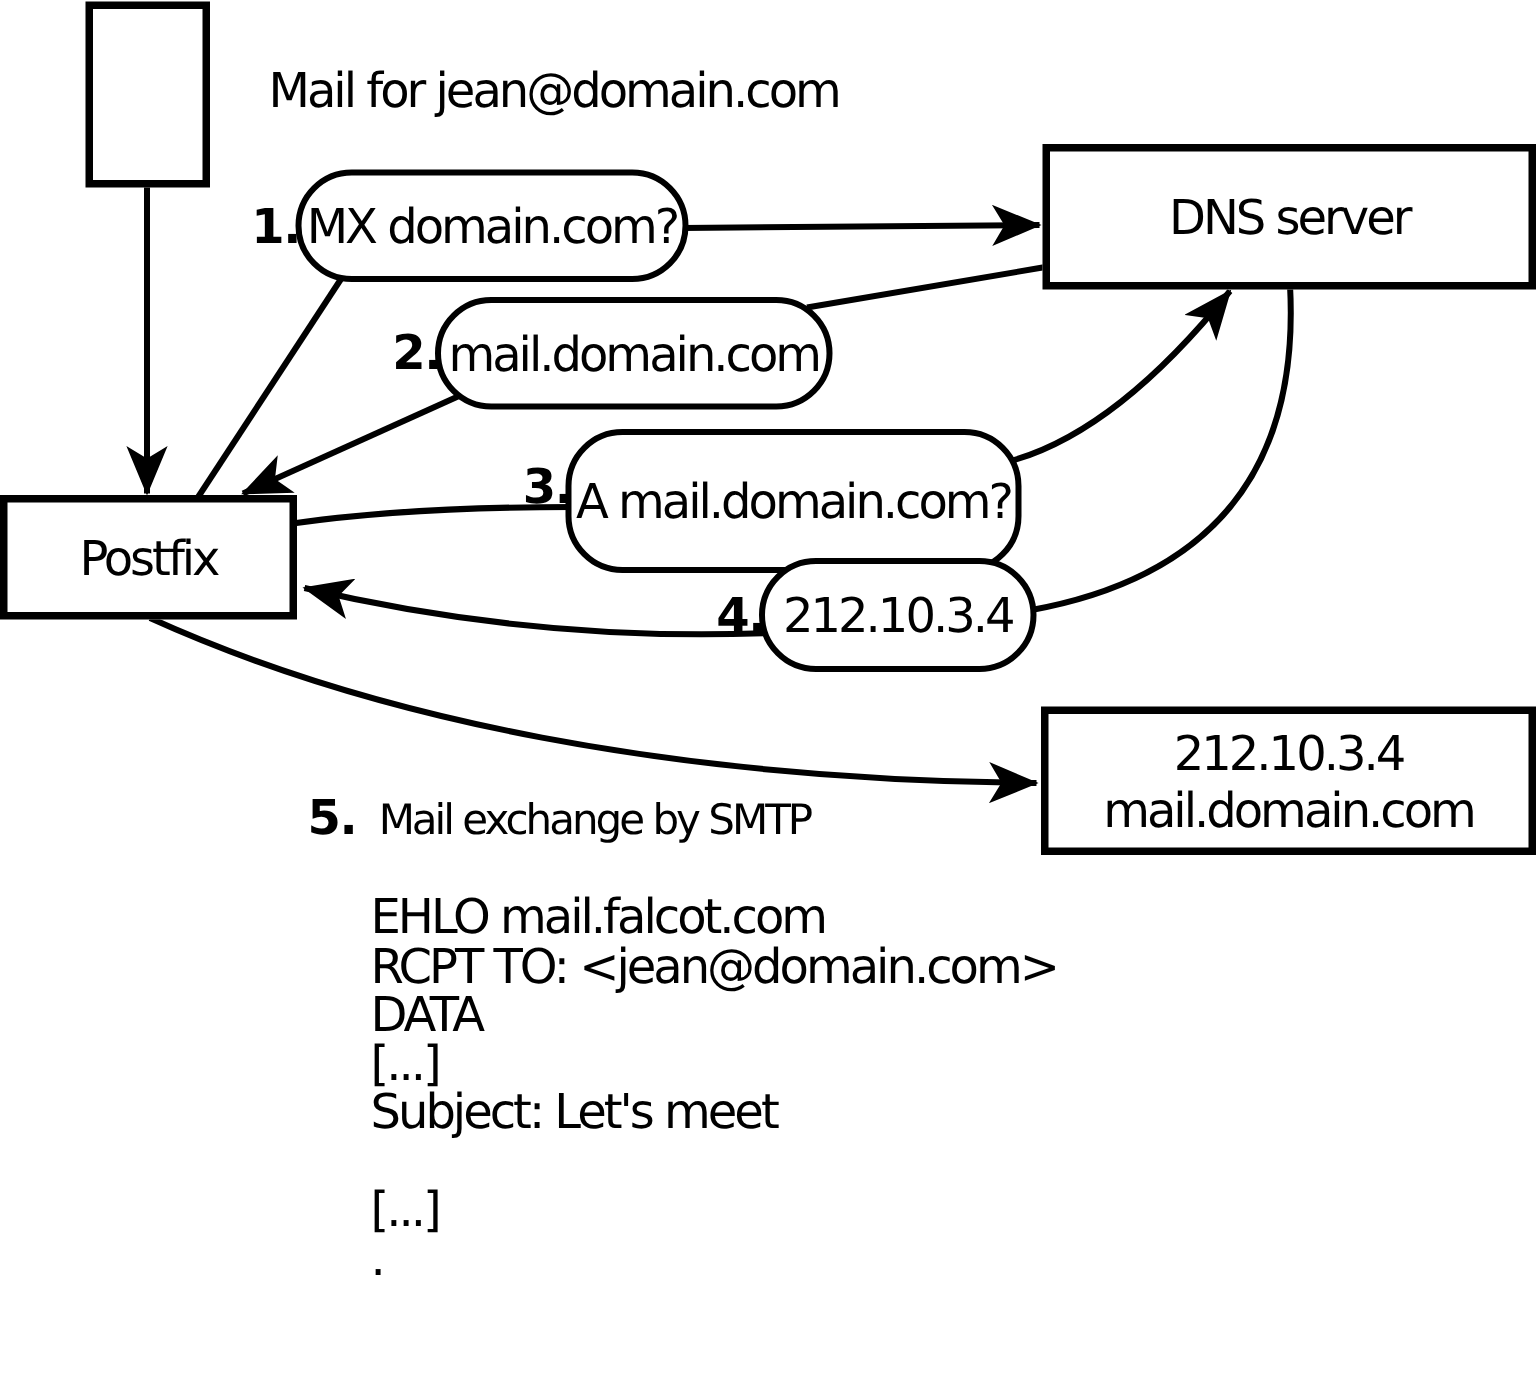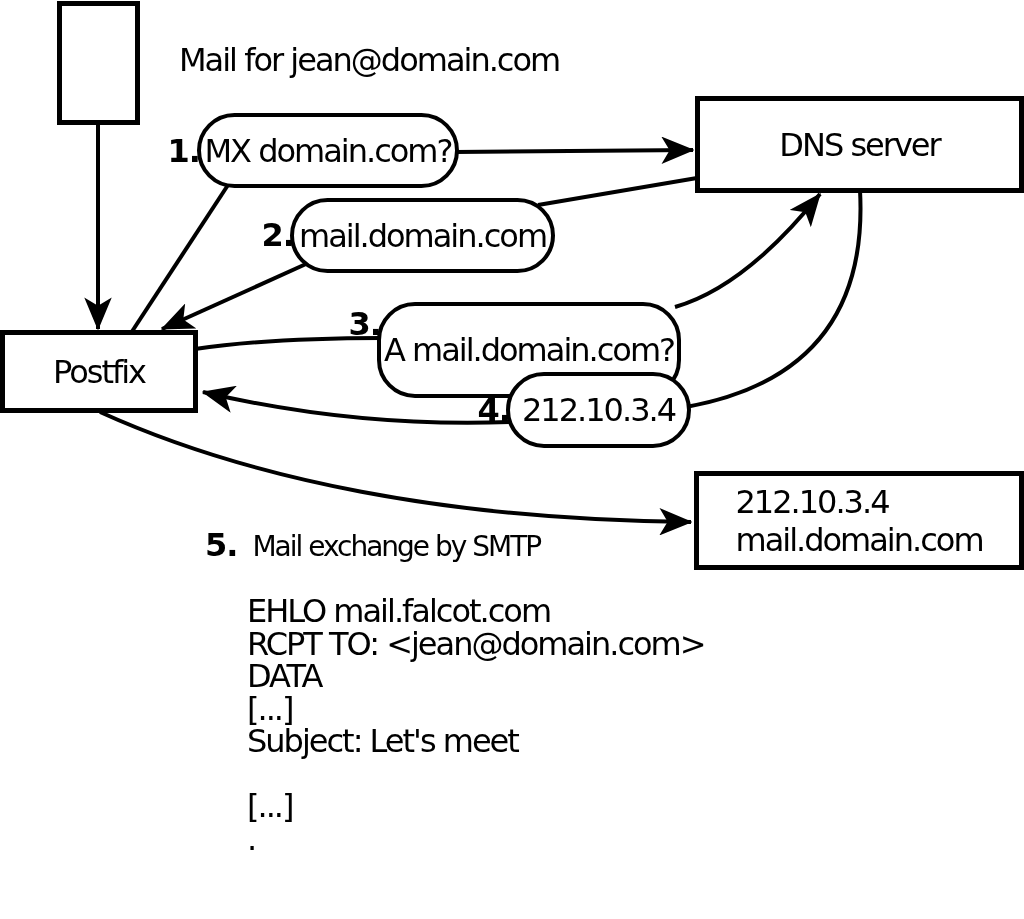--- a/index.html
+++ b/index.html
@@ -15,20 +15,21 @@
   .edges { position: absolute; left: 0; top: 0; }
   .edge { fill: none; stroke: #000; stroke-width: 4; }
   .node {
     position: absolute;
     box-sizing: border-box;
     background: #fff;
     border: 5px solid #000;
     display: flex;
     align-items: center;
     justify-content: center;
+    text-align: center;
   }
   .pill { border-width: 4px; border-radius: 38px; }
   .node-label, .pill-label {
     font-size: 32px;
     letter-spacing: -2px;
     line-height: 36px;
     white-space: nowrap;
   }
   .two-line .node-label { line-height: 38px; }
   .freetext {
@@ -67,21 +68,21 @@
     letter-spacing: -2px;
     white-space: pre;
   }
   
   .envelope  { left: 57px;  top: 1px;   width: 83px;  height: 124px; }
   .postfix   { left: 0px;   top: 330px; width: 198px; height: 83px; }
   .dns       { left: 695px; top: 96px;  width: 329px; height: 97px; }
   .mailsrv   { left: 694px; top: 471px; width: 330px; height: 99px; }
   .pill1 { left: 197px; top: 113px; width: 262px; height: 75px; }
   .pill2 { left: 290px; top: 198px; width: 265px; height: 75px; }
-  .pill3 { left: 377px; top: 286px; width: 304px; height: 96px; margin-top: 16px; }
+  .pill3 { left: 377px; top: 286px; width: 304px; height: 96px; }
   .pill4 { left: 506px; top: 372px; width: 185px; height: 76px; }
   .num1 { left: 148px; top: 134px; width: 52px; }
   .num2 { left: 242px; top: 218px; width: 52px; }
   .num3 { left: 329px; top: 307px; width: 52px; }
   .num4 { left: 458px; top: 393px; width: 52px; }
   .title { left: 163px; top: 42px; margin-left: 16px; }
   .step5 { left: 205px; top: 526px; }
 </style>
 </head>
 <body>

